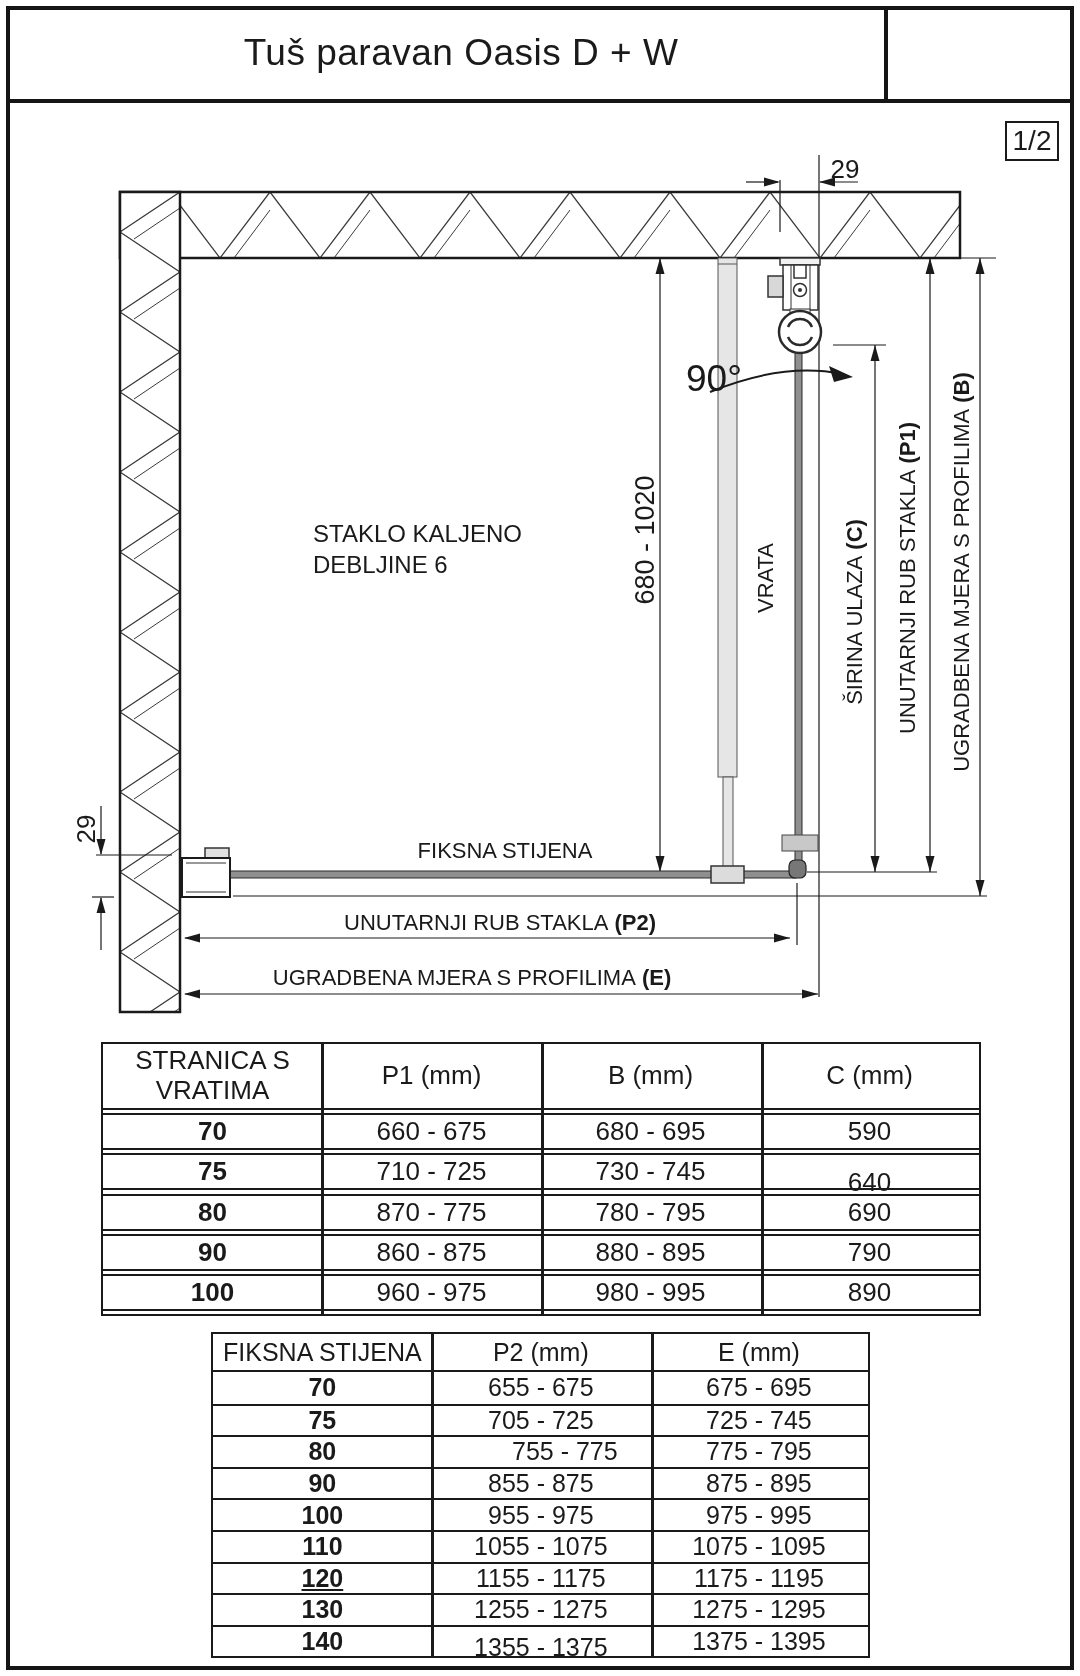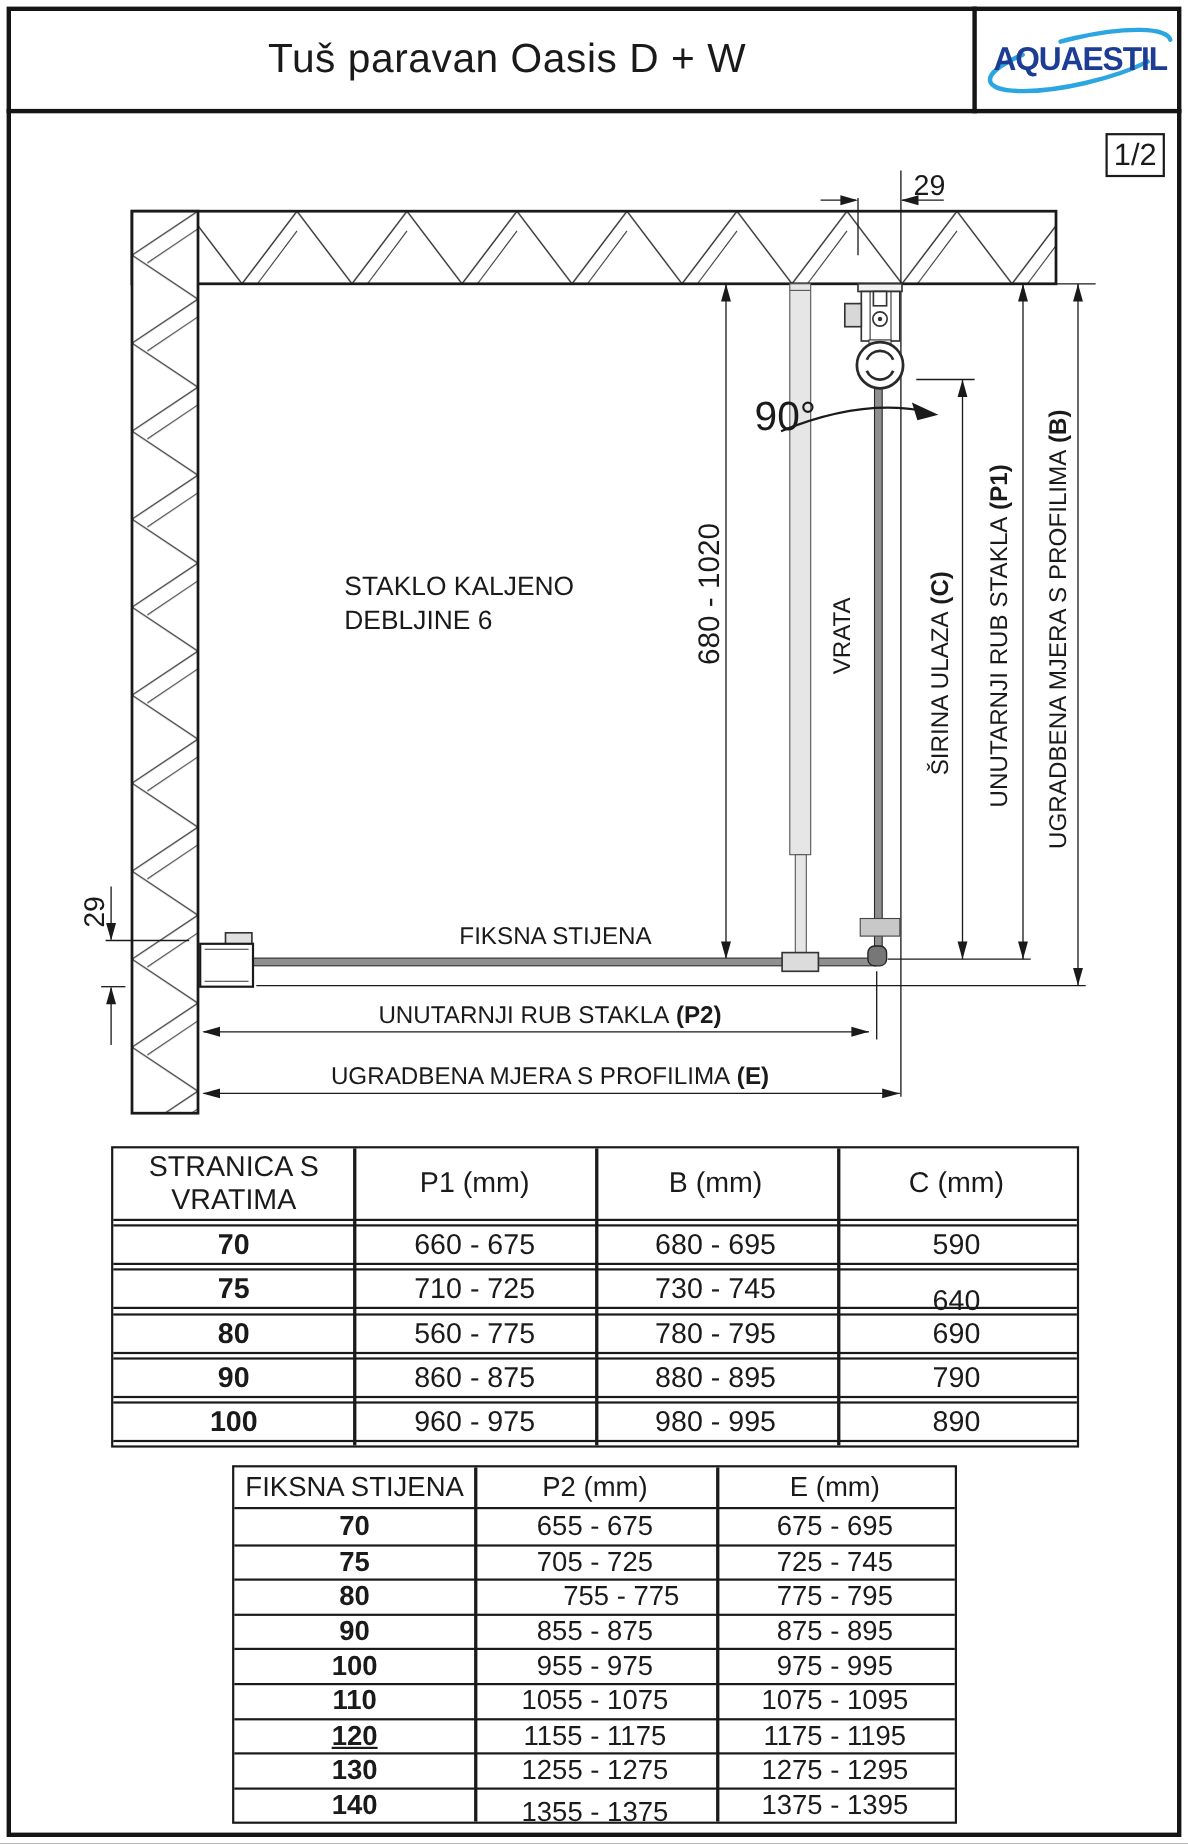--- a/index.html
+++ b/index.html
@@ -146,26 +146,20 @@
       <path d="M710,392 Q783,362 842,374" fill="none" stroke="#1a1a1a" stroke-width="2"></path>
       <path d="M853,377 L829,366 L834,382 Z" fill="#1a1a1a"></path>
     </g>
   </svg>
 
   <div class="page-border"></div>
   <div class="hdiv"></div>
   <div class="vdiv"></div>
 
   <div class="title">Tuš paravan Oasis D + W</div>
-  <div class="logo-box">
-    <svg width="184" height="90" viewBox="0 0 184 90">
-      <ellipse cx="92" cy="45" rx="84" ry="21" fill="none" style="stroke:var(--logo-swoosh,#2ba6e0)" stroke-width="4" transform="rotate(-13 92 45)" stroke-dasharray="190 36" stroke-dashoffset="-30" stroke-linecap="round"></ellipse>
-    </svg>
-    <div class="logo-text">AQUAESTIL</div>
-  </div>
   <div class="page-num">1/2</div>
 
   <div class="glass-note">
     <div>STAKLO KALJENO</div>
     <div>DEBLJINE 6</div>
   </div>
   <div class="angle">90°</div>
 
   <div class="lbl dim-num ctr" style="left:845px;top:169px;">29</div>
   <div class="lbl dim-num rot" style="left:86px;top:829px;">29</div>
@@ -180,21 +174,21 @@
     <span>UNUTARNJI RUB STAKLA</span><b>(P1)</b>
   </div>
   <div class="lbl rot" style="left:962px;top:572px;">
     <span>UGRADBENA MJERA S PROFILIMA</span><b>(B)</b>
   </div>
 
   <div class="lbl ctr" style="left:505px;top:851px;">FIKSNA STIJENA</div>
   <div class="lbl ctr" style="left:500px;top:923px;">
     <span>UNUTARNJI RUB STAKLA</span><b>(P2)</b>
   </div>
-  <div class="lbl ctr" style="left:500px;top:978px;">
+  <div class="lbl ctr" style="left:472px;top:978px;">
     <span>UGRADBENA MJERA S PROFILIMA</span><b>(E)</b>
   </div>
 
   <div class="tbl t1" style="left:101px;top:1042px;width:880px;height:274px;">
     <div class="t-head">
         <div class="cell" style="width: 25%;">STRANICA S VRATIMA</div>
         <div class="cell" style="width: 25%;">P1 (mm)</div>
         <div class="cell" style="width: 25%;">B (mm)</div>
         <div class="cell" style="width: 25%;">C (mm)</div>
       </div>
@@ -206,21 +200,21 @@
           <div class="cell" style="width: 25%;">590</div>
         </div>
         <div class="row">
           <div class="cell" style="width: 25%;">75</div>
           <div class="cell" style="width: 25%;">710 - 725</div>
           <div class="cell" style="width: 25%; text-align: right;">730 - 745</div>
           <div class="cell" style="width: 25%; margin-top: 21px;">640</div>
         </div>
         <div class="row">
           <div class="cell" style="width: 25%;">80</div>
-          <div class="cell" style="width: 25%;">560 - 775</div>
+          <div class="cell" style="width: 25%;">870 - 775</div>
           <div class="cell" style="width: 25%; border-radius: 14px;">780 - 795</div>
           <div class="cell" style="width: 25%;">690</div>
         </div>
         <div class="row">
           <div class="cell" style="width: 25%;">90</div>
           <div class="cell" style="width: 25%;">860 - 875</div>
           <div class="cell" style="width: 25%;">880 - 895</div>
           <div class="cell" style="width: 25%;">790</div>
         </div>
         <div class="row">

